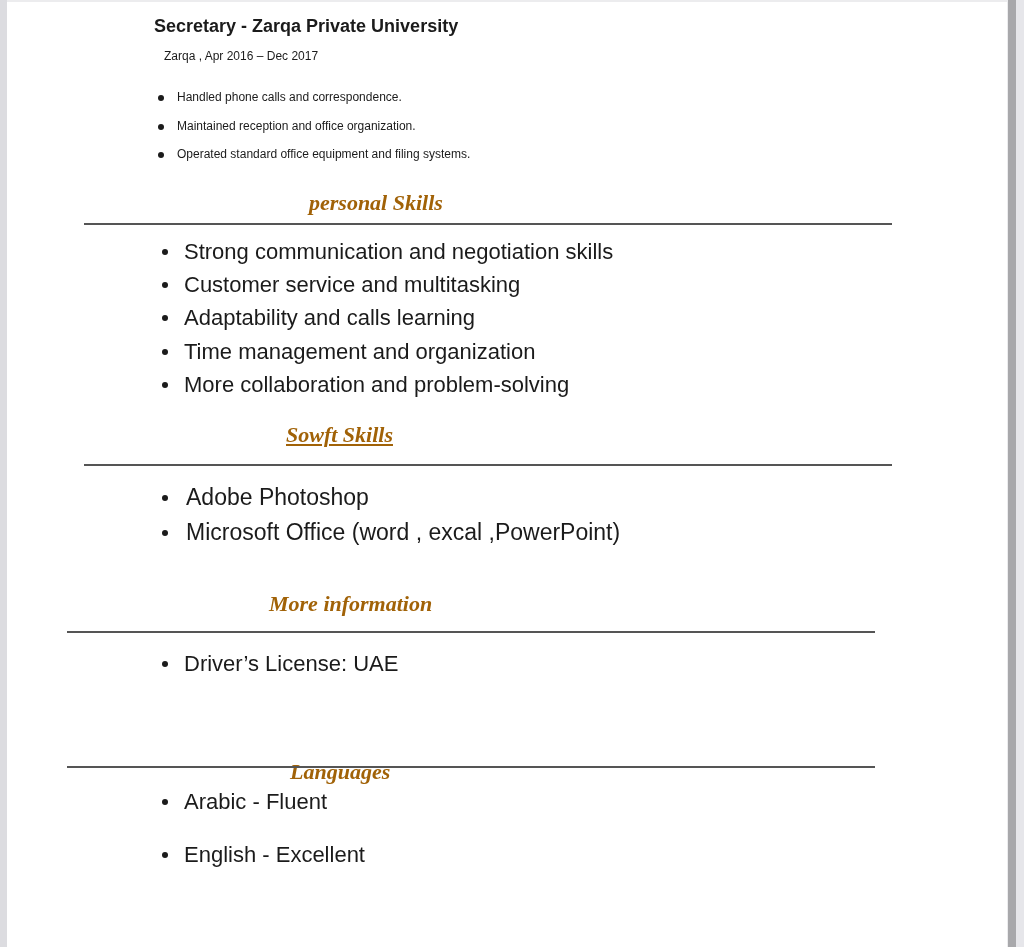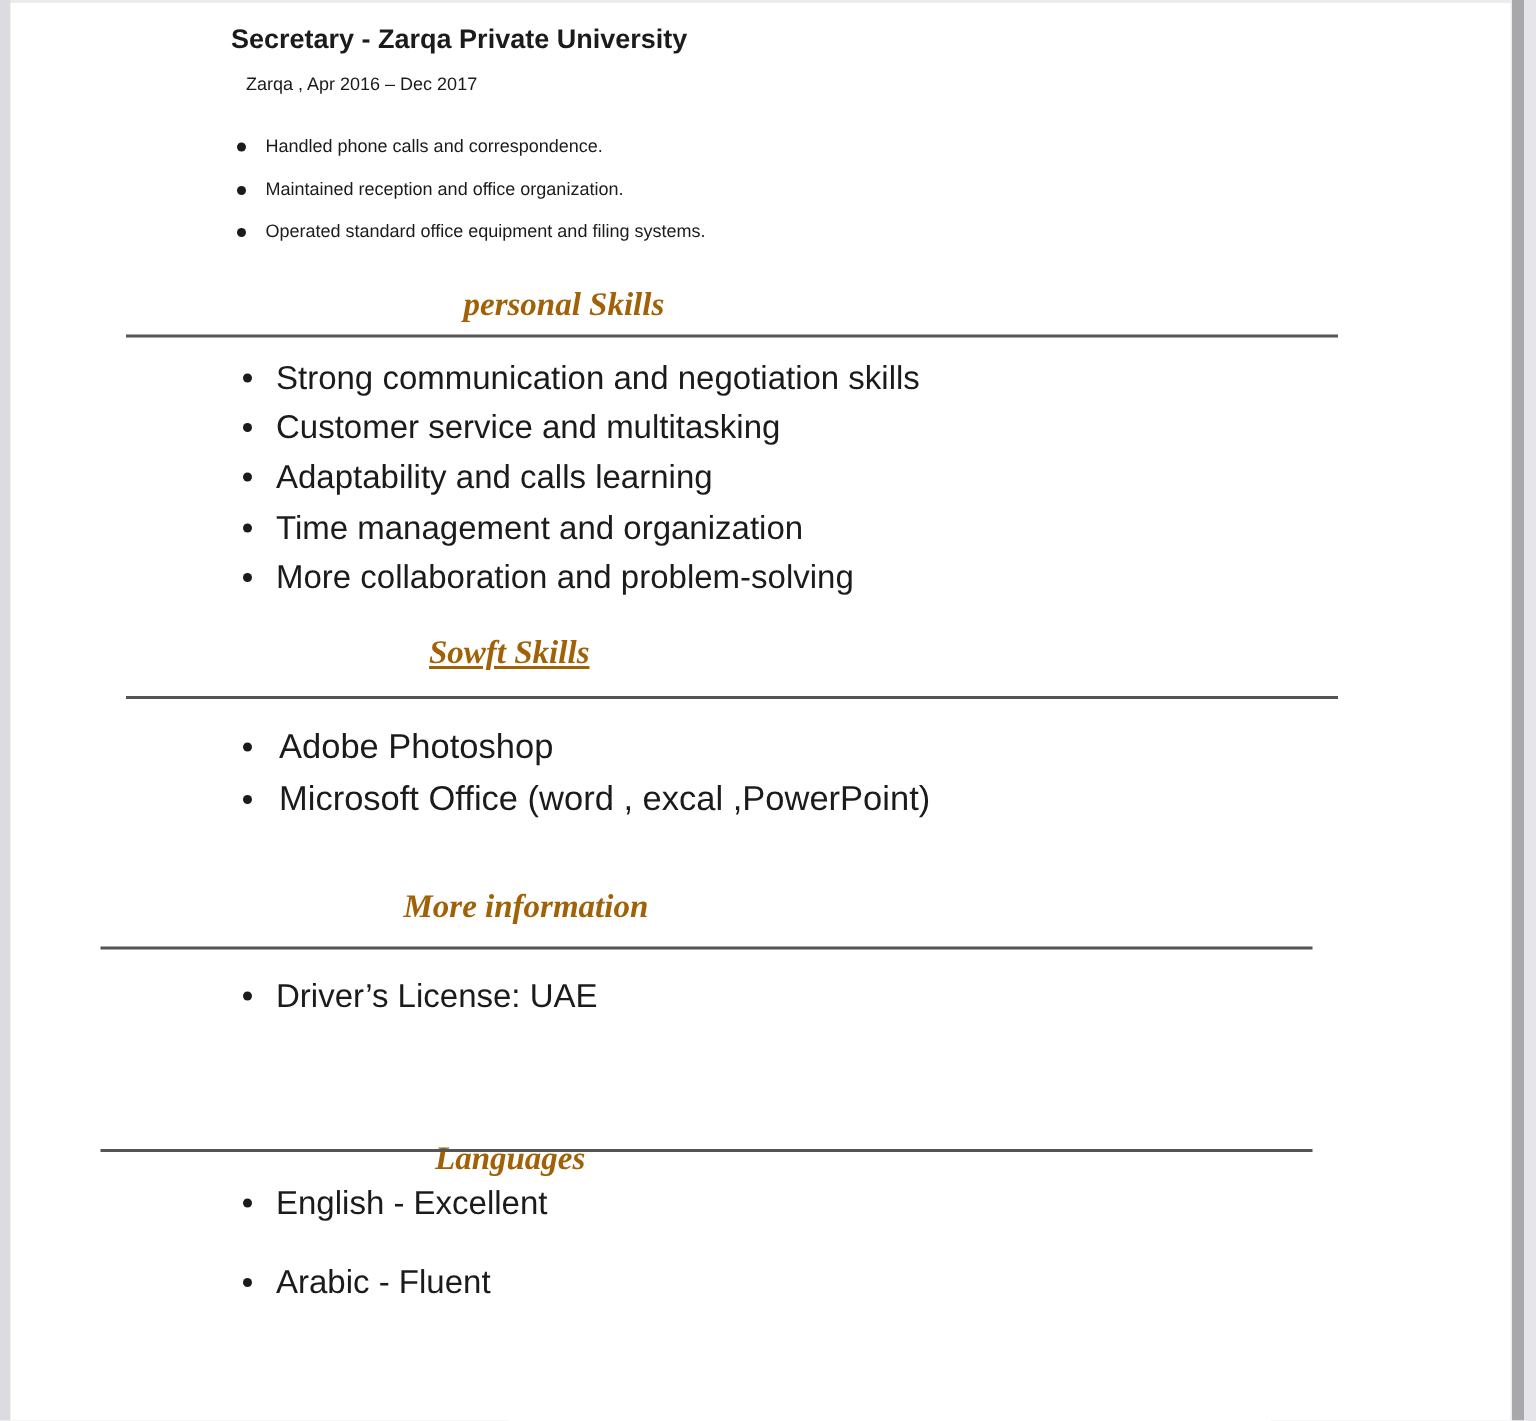--- a/index.html
+++ b/index.html
@@ -94,15 +94,15 @@
 
 <div class="heading" style="left:269px; top:591px;">More information</div>
 <div class="rule" style="left:67px; top:631px; width:808px;"></div>
 <ul class="list big more">
   <li>Driver’s License: UAE</li>
 </ul>
 
 <div class="heading" style="left:290px; top:731px;margin-top:28px;">Languages</div>
 <div class="rule" style="left:67px; top:766px; width:808px;"></div>
 <ul class="list big langs">
+  <li>Arabic - Fluent</li>
   <li>English - Excellent</li>
-  <li>Arabic - Fluent</li>
 </ul>
 
 </body></html>

